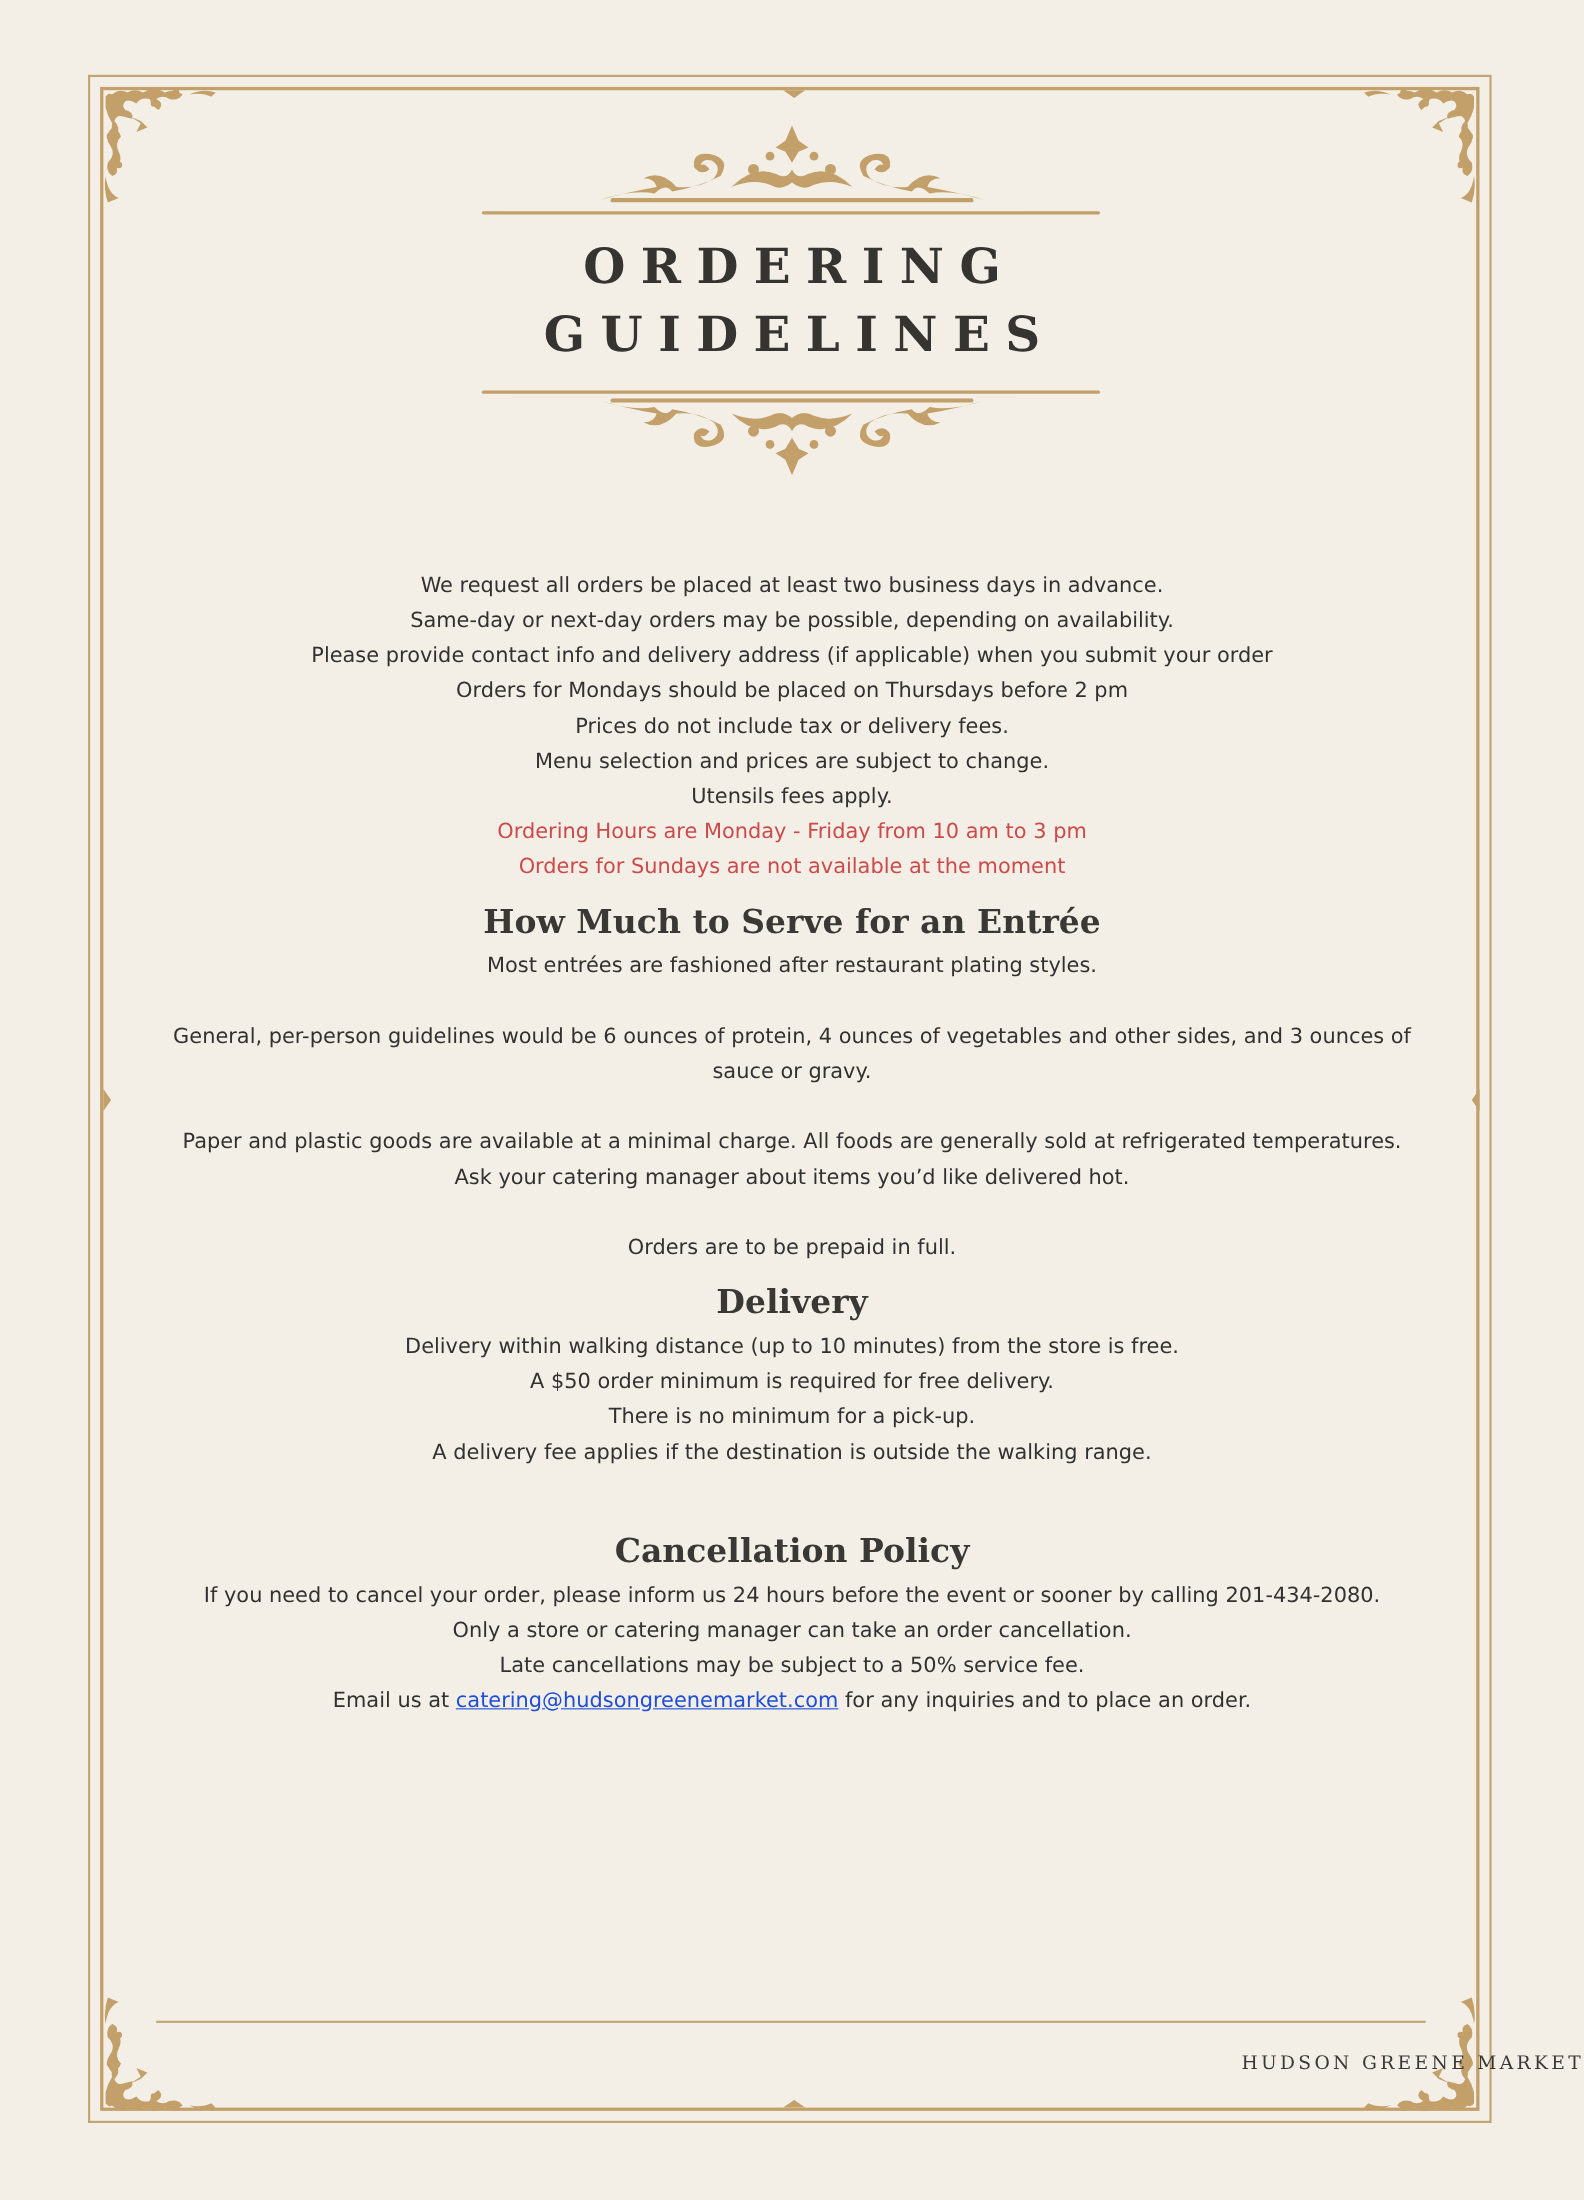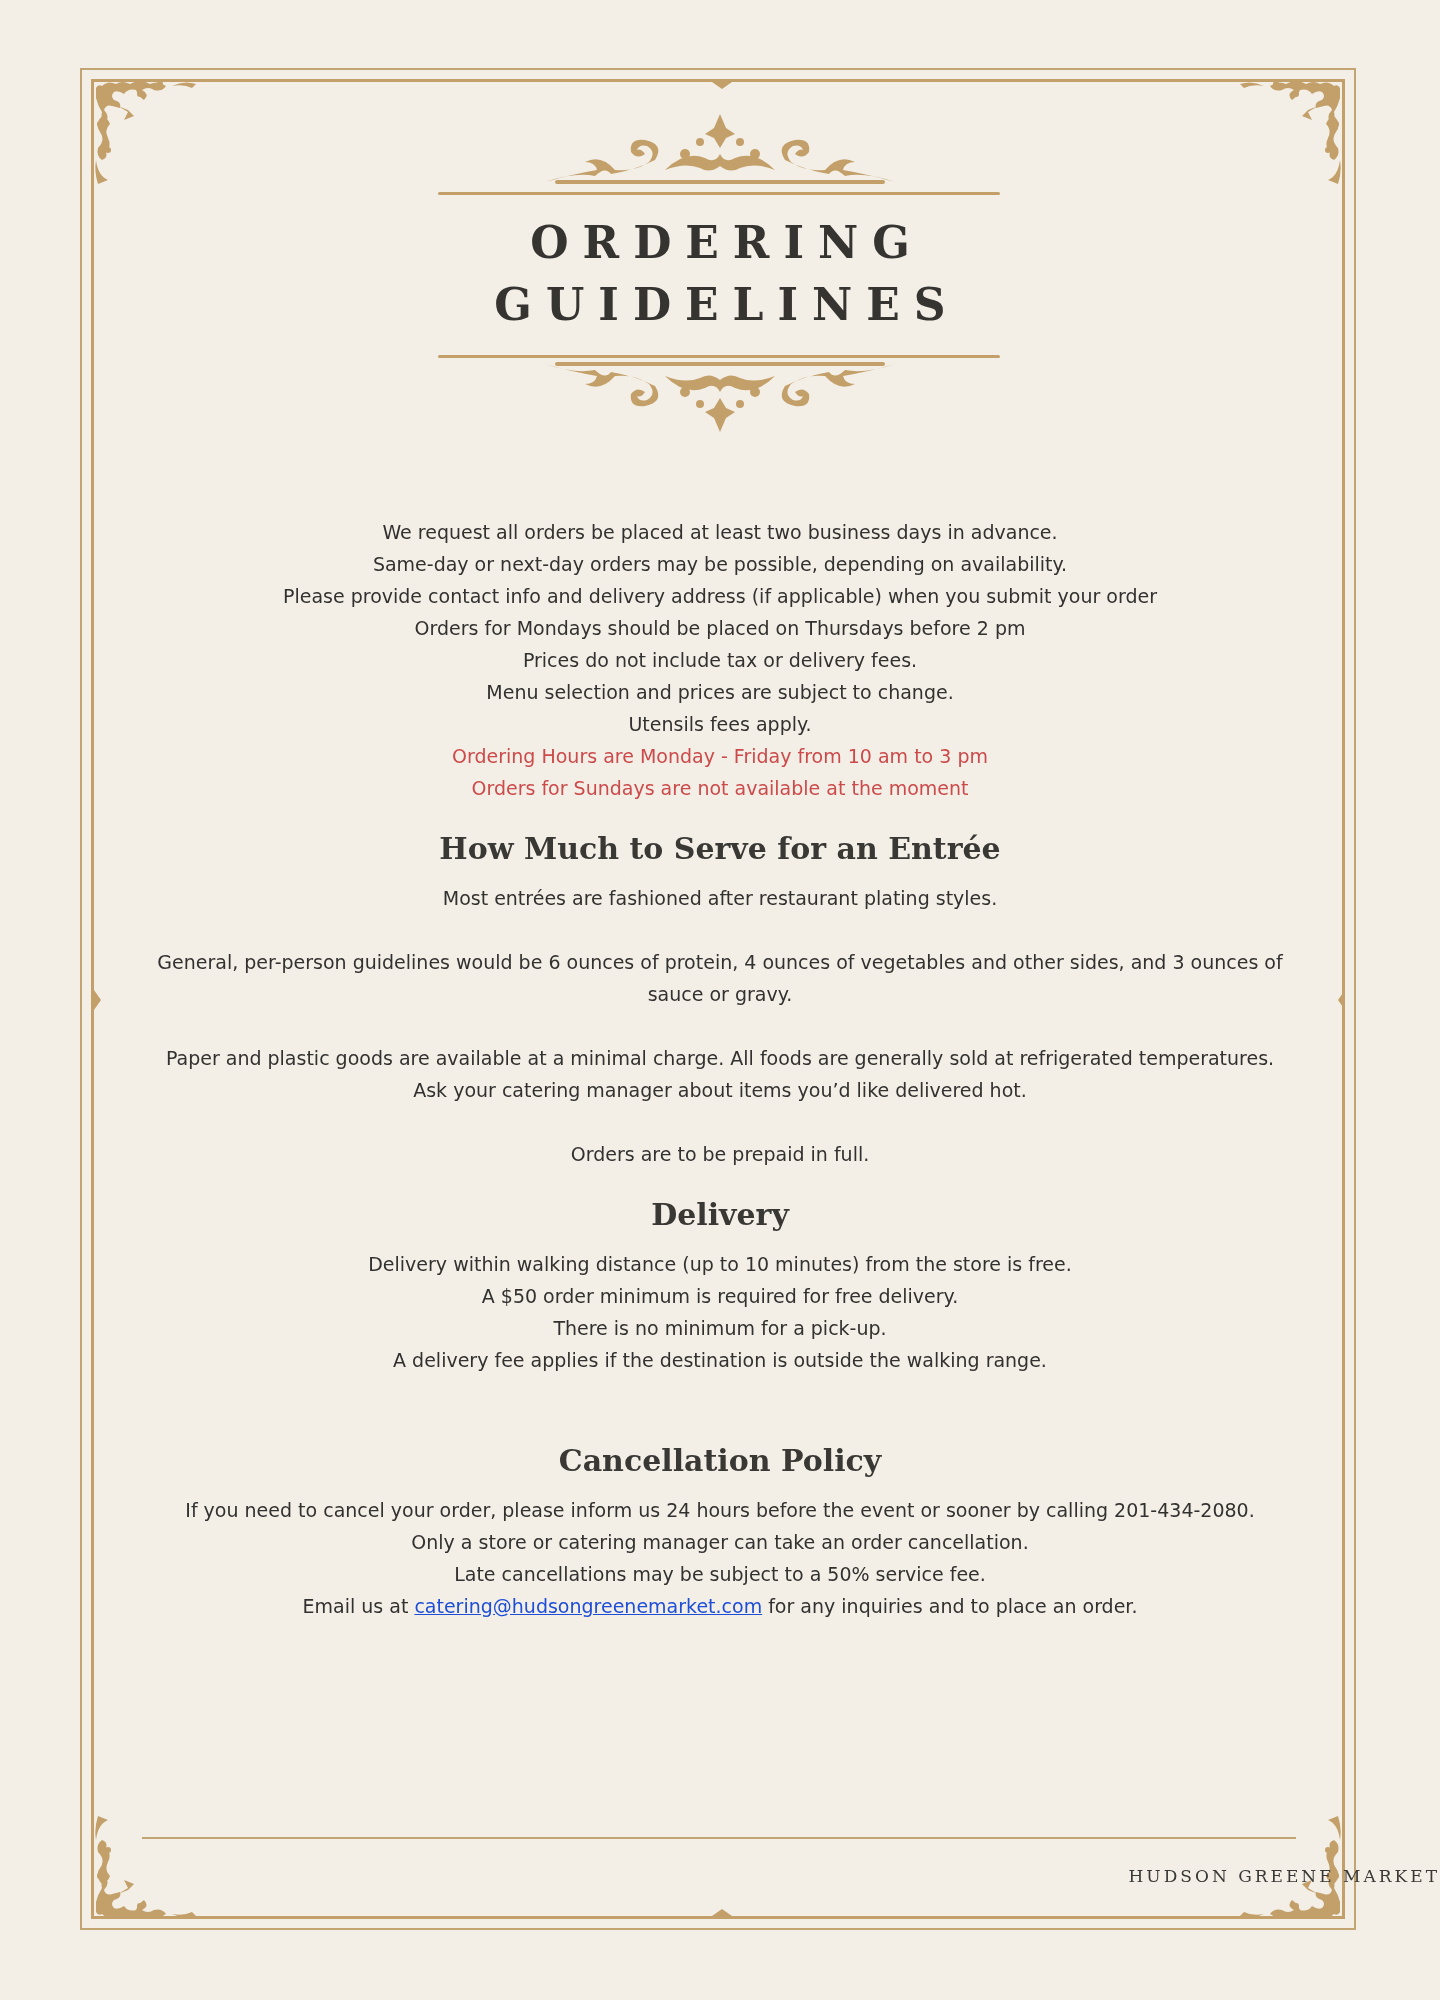--- a/index.html
+++ b/index.html
@@ -47,21 +47,21 @@
   .title div { padding-left: 14px; }
 
   .content {
     position: absolute; left: 150px; width: 1140px; top: 516px; text-align: center;
     font-family: "DejaVu Sans", sans-serif; font-size: 19px; line-height: 32px; color: #333130;
   }
   .content p { margin: 0; }
   .red { color: #cc4a4a; }
   .section-head {
     font-family: "DejaVu Serif", serif; font-size: 30px; line-height: 38px; color: #3a3835;
-    margin: 14px;
+    margin: 4px;
   }
   .gap { height: 32px; }
   .gap-sm { height: 12px; }
   .gap-lg { height: 52px; }
   a.email { color: #1d4ed8; text-decoration: underline; }
 
   .footer-rule { position: absolute; left: 142px; top: 1837px; width: 1154px; height: 2px; background: #c3a574; }
   .footer-name {
     position: absolute; left: 0; width: 1440px; top: 1866px; text-align: right;
     font-family: "DejaVu Serif", serif; font-size: 17px; letter-spacing: 3px; color: #3a3835;

